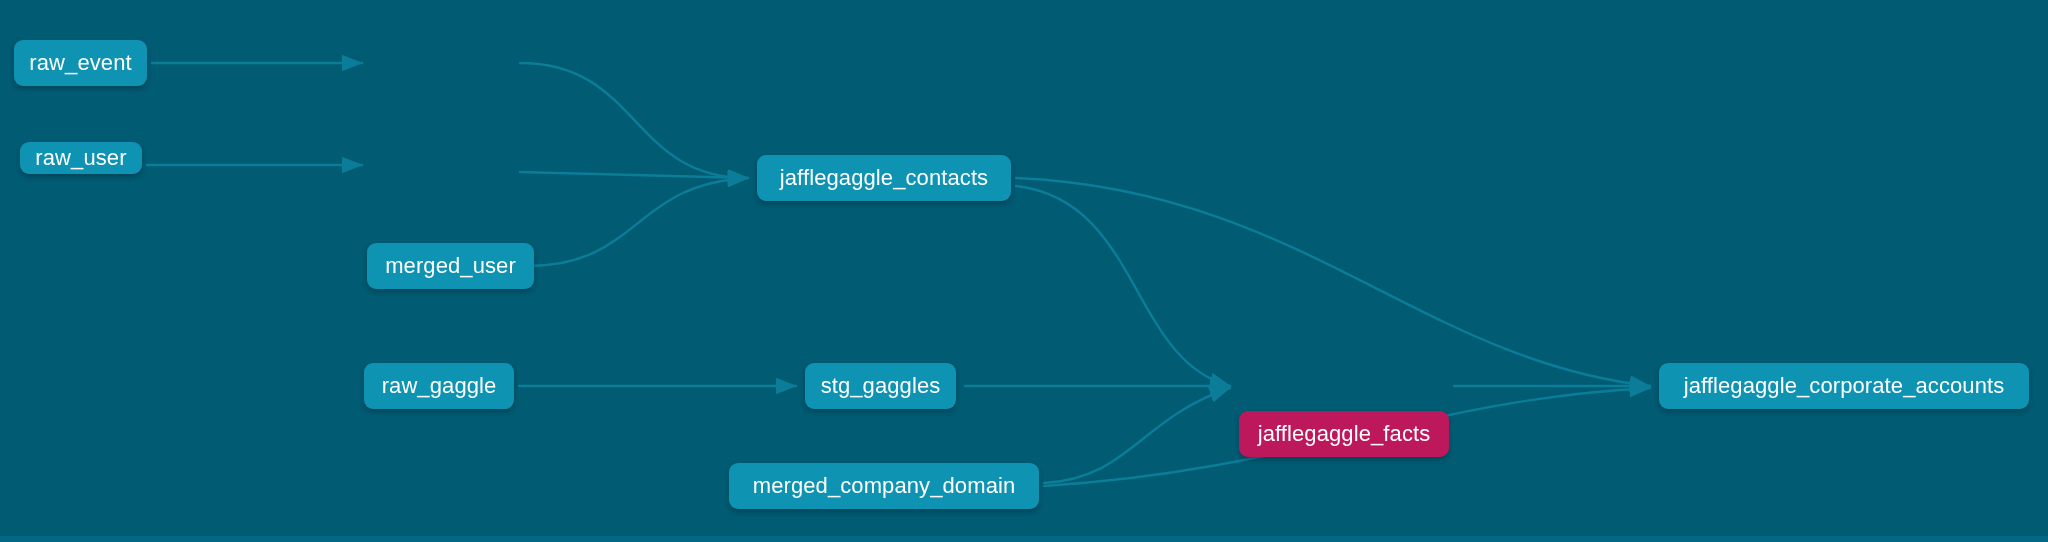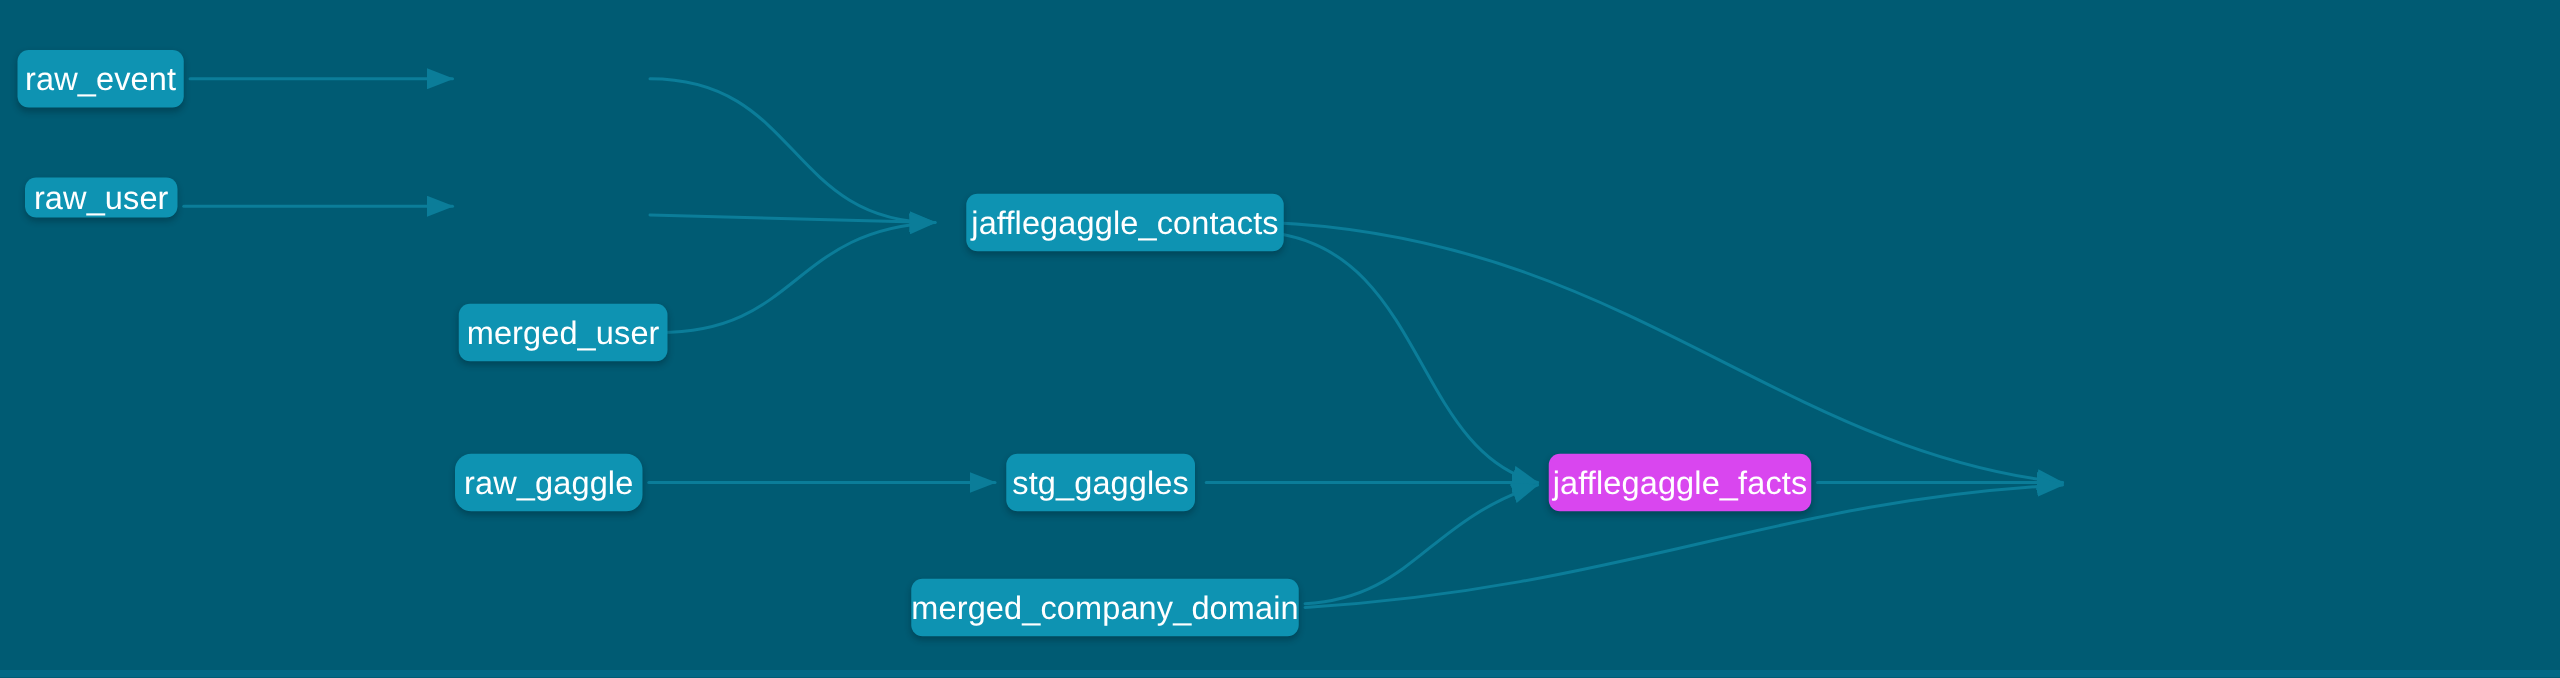--- a/index.html
+++ b/index.html
@@ -31,33 +31,34 @@
     height: 542px;
   }
   .node {
     position: absolute;
     box-sizing: border-box;
     display: flex;
     align-items: center;
     justify-content: center;
     border-radius: 9px;
     color: #ffffff;
-    font-size: 26px;
+    font-size: 22px;
     font-weight: 400;
     letter-spacing: 0.1px;
     white-space: nowrap;
     box-shadow: 0 3px 5px rgba(0, 25, 35, 0.32);
     cursor: pointer;
     user-select: none;
   }
   .node.model {
     background: #0e93b2;
   }
   .node.highlight {
-    background: #d946ef;
+    background: #be185d;
+    margin-top: 48px;
   }
   .node-label {
     pointer-events: none;
     line-height: 1;
     padding: 0 2px;
   }
   #bottom-strip {
     position: absolute;
     left: 0;
     bottom: 0;
@@ -96,31 +97,34 @@
   <div id="node-layer">
       <div class="node model" style="left: 14px; top: 40px; width: 133px; height: 46px;">
         <span class="node-label">raw_event</span>
       </div>
       <div class="node model" style="left: 20px; top: 142px; width: 122px; height: 32px;">
         <span class="node-label">raw_user</span>
       </div>
       <div class="node model" style="left: 367px; top: 243px; width: 167px; height: 46px;">
         <span class="node-label">merged_user</span>
       </div>
-      <div class="node model" style="left: 757px; top: 155px; width: 254px; height: 46px; margin-left: 16px;">
+      <div class="node model" style="left: 757px; top: 155px; width: 254px; height: 46px;">
         <span class="node-label">jafflegaggle_contacts</span>
       </div>
-      <div class="node model" style="left: 364px; top: 363px; width: 150px; height: 46px; border-radius: 13px;">
+      <div class="node model" style="left: 364px; top: 363px; width: 150px; height: 46px;">
         <span class="node-label">raw_gaggle</span>
       </div>
       <div class="node model" style="left: 805px; top: 363px; width: 151px; height: 46px;">
         <span class="node-label">stg_gaggles</span>
       </div>
       <div class="node model" style="left: 729px; top: 463px; width: 310px; height: 46px;">
         <span class="node-label">merged_company_domain</span>
       </div>
       <div class="node highlight" style="left: 1239px; top: 363px; width: 210px; height: 46px;">
         <span class="node-label">jafflegaggle_facts</span>
       </div>
+      <div class="node model" style="left: 1659px; top: 363px; width: 370px; height: 46px;">
+        <span class="node-label">jafflegaggle_corporate_accounts</span>
+      </div>
     </div>
 
   <div id="bottom-strip"></div>
 </div>
 
 </body></html>

